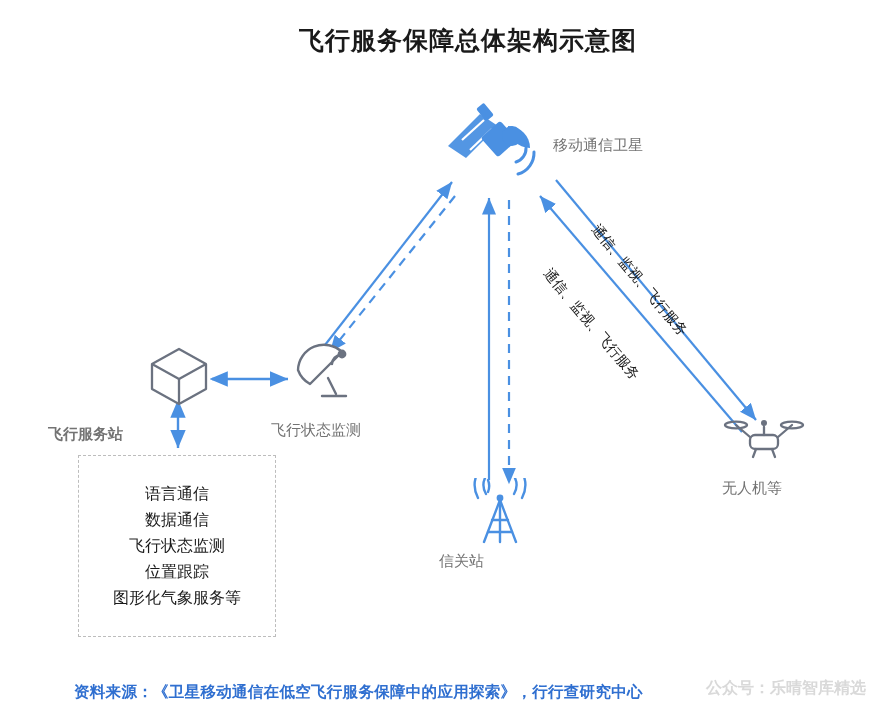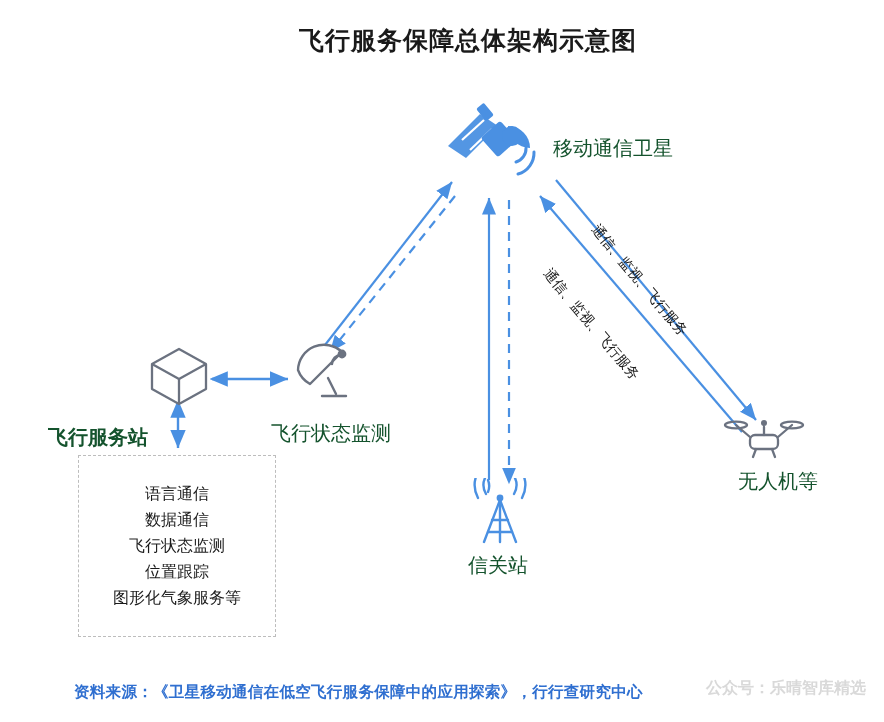--- a/index.html
+++ b/index.html
@@ -35,22 +35,22 @@
   }
   svg.lines {
     position: absolute;
     left: 0; top: 0;
     width: 884px;
     height: 722px;
     pointer-events: none;
   }
   .node-label {
     position: absolute;
-    font-size: 20px;
-    color: #14532d;
+    font-size: 15px;
+    color: #737373;
     text-align: center;
     line-height: 1.45;
     white-space: nowrap;
   }
   .edge-label {
     position: absolute;
     font-size: 14px;
     color: #1a1a1a;
     white-space: nowrap;
     transform-origin: left center;
@@ -198,38 +198,38 @@
         <path d="M42,22 L42,64"></path>
         <circle cx="42" cy="20" r="3.4" fill="#4a90e2" stroke="none"></circle>
         <path d="M30,14 a16,16 0 0,1 0,-12" transform="rotate(180 30 8)"></path>
         <path d="M28,16 a18,18 0 0,1 0,-18"></path>
         <path d="M20,20 a28,28 0 0,1 0,-26"></path>
         <path d="M56,16 a18,18 0 0,0 0,-18"></path>
         <path d="M64,20 a28,28 0 0,0 0,-26"></path>
       </g>
     </svg>
   </div>
-  <div class="node-label" style="left:468px; top:551px;">信关站</div>
+  <div class="node-label" style="left:439px; top:551px;font-family:Liberation Serif, serif;">信关站</div>
 
   <div class="icon-box" style="left:722px; top:405px; width:84px; height:56px;">
     <svg viewBox="0 0 84 56" width="84" height="56">
       <g stroke="#6b7280" stroke-width="2.3" fill="none" stroke-linecap="round">
         <ellipse cx="14" cy="20" rx="11" ry="3.4"></ellipse>
         <ellipse cx="70" cy="20" rx="11" ry="3.4"></ellipse>
         <path d="M14,20 L28,32"></path>
         <path d="M70,20 L56,32"></path>
         <rect x="28" y="30" width="28" height="14" rx="5" fill="#ffffff"></rect>
         <path d="M42,30 L42,22"></path>
         <circle cx="42" cy="18" r="3" fill="#6b7280" stroke="none"></circle>
         <path d="M34,44 L31,52"></path>
         <path d="M50,44 L53,52"></path>
       </g>
     </svg>
   </div>
-  <div class="node-label" style="left:722px; top:467px;margin-left:16px;">无人机等</div>
+  <div class="node-label" style="left:722px; top:477px;">无人机等</div>
 
   <div class="edge-label" style="left:594px; top:218px; transform: rotate(50deg);">通信、监视、飞行服务</div>
   <div class="edge-label" style="left:546px; top:262px; transform: rotate(50deg);">通信、监视、飞行服务</div>
 
   <div class="source">资料来源：《卫星移动通信在低空飞行服务保障中的应用探索》，行行查研究中心</div>
   <div class="watermark">公众号：乐晴智库精选</div>
 
 </div>
 
 </body></html>

